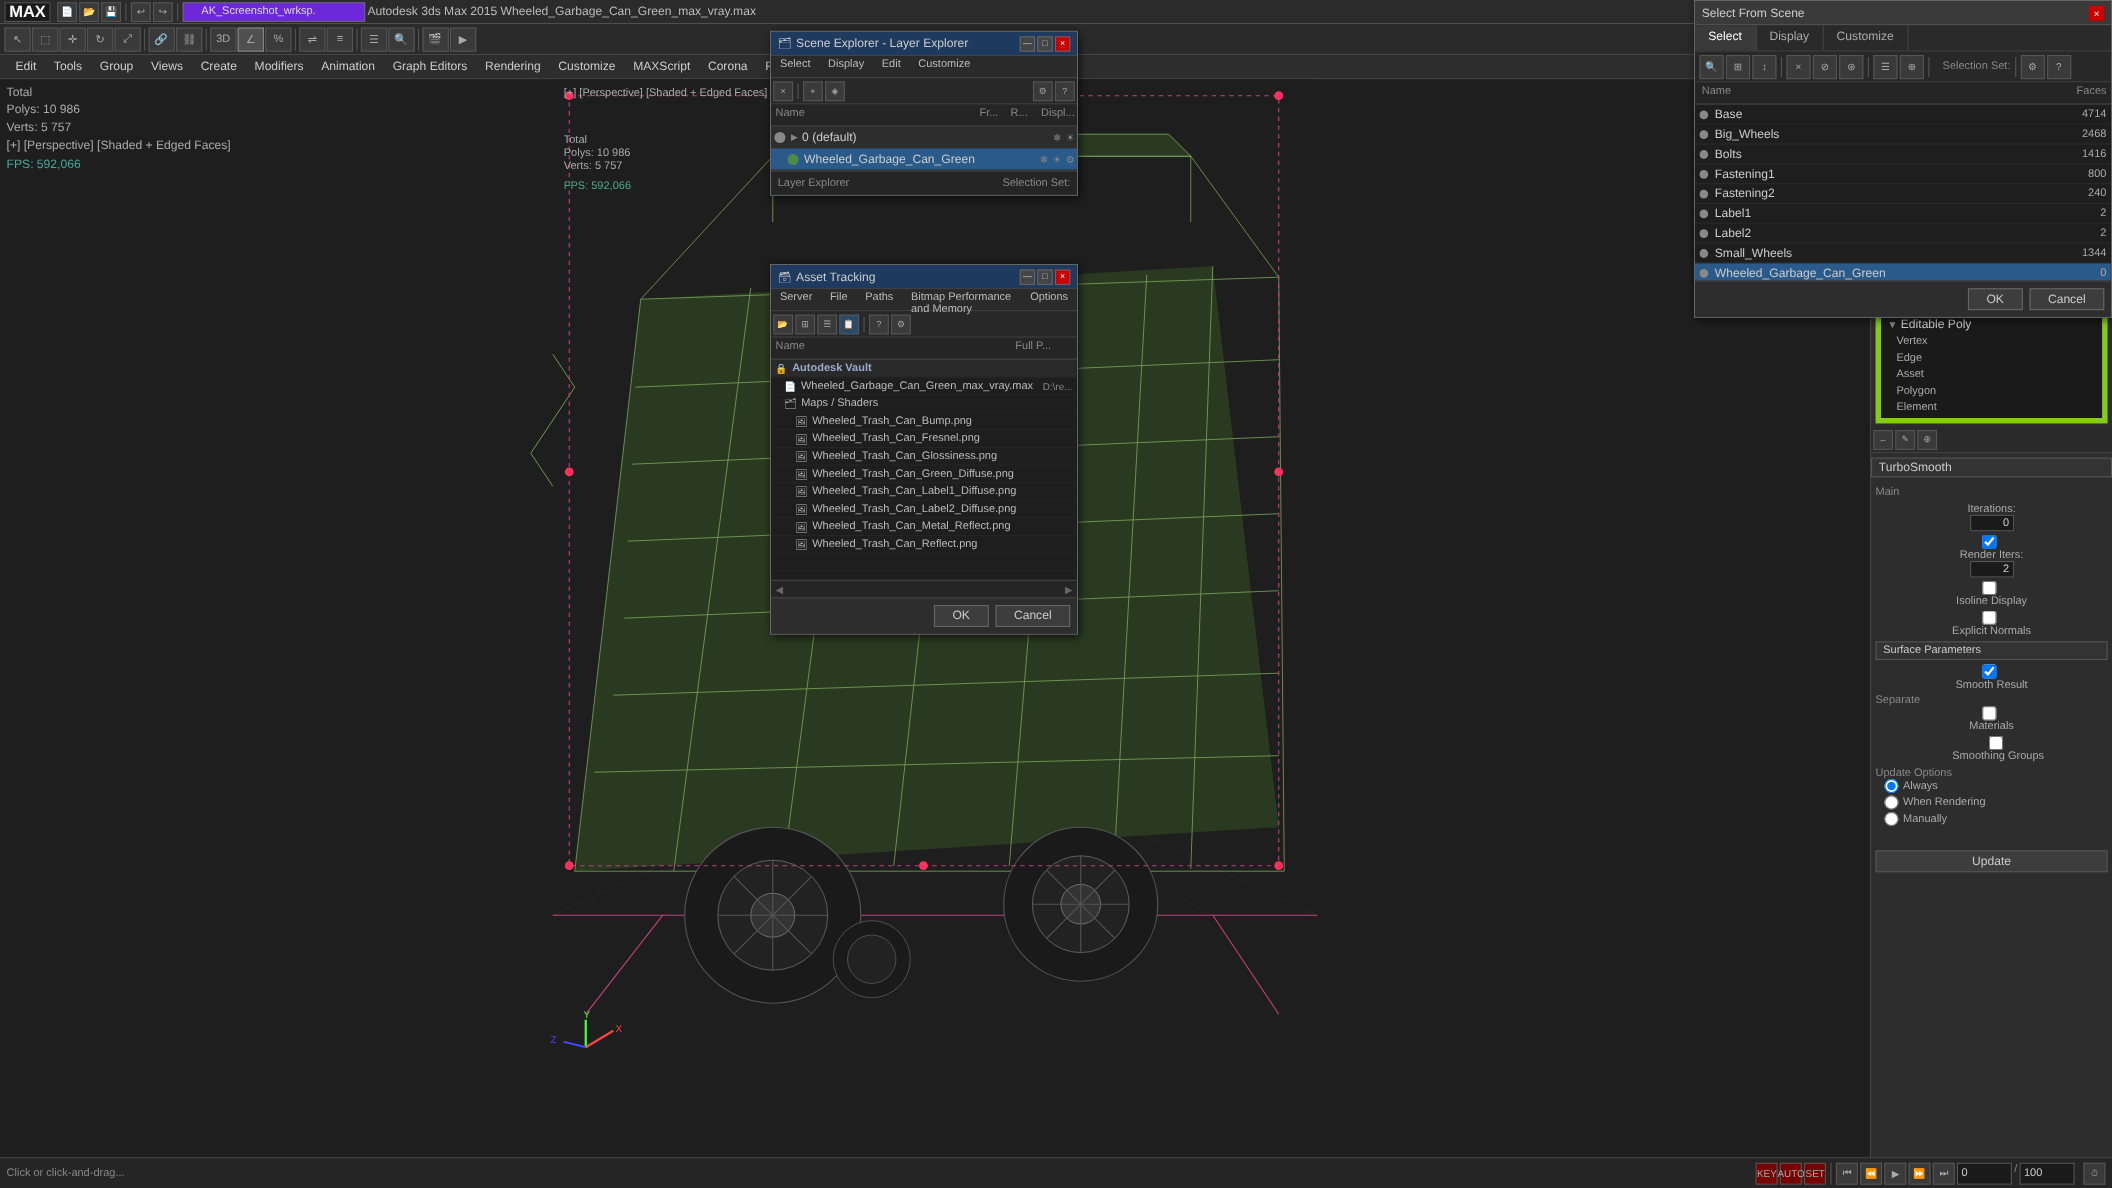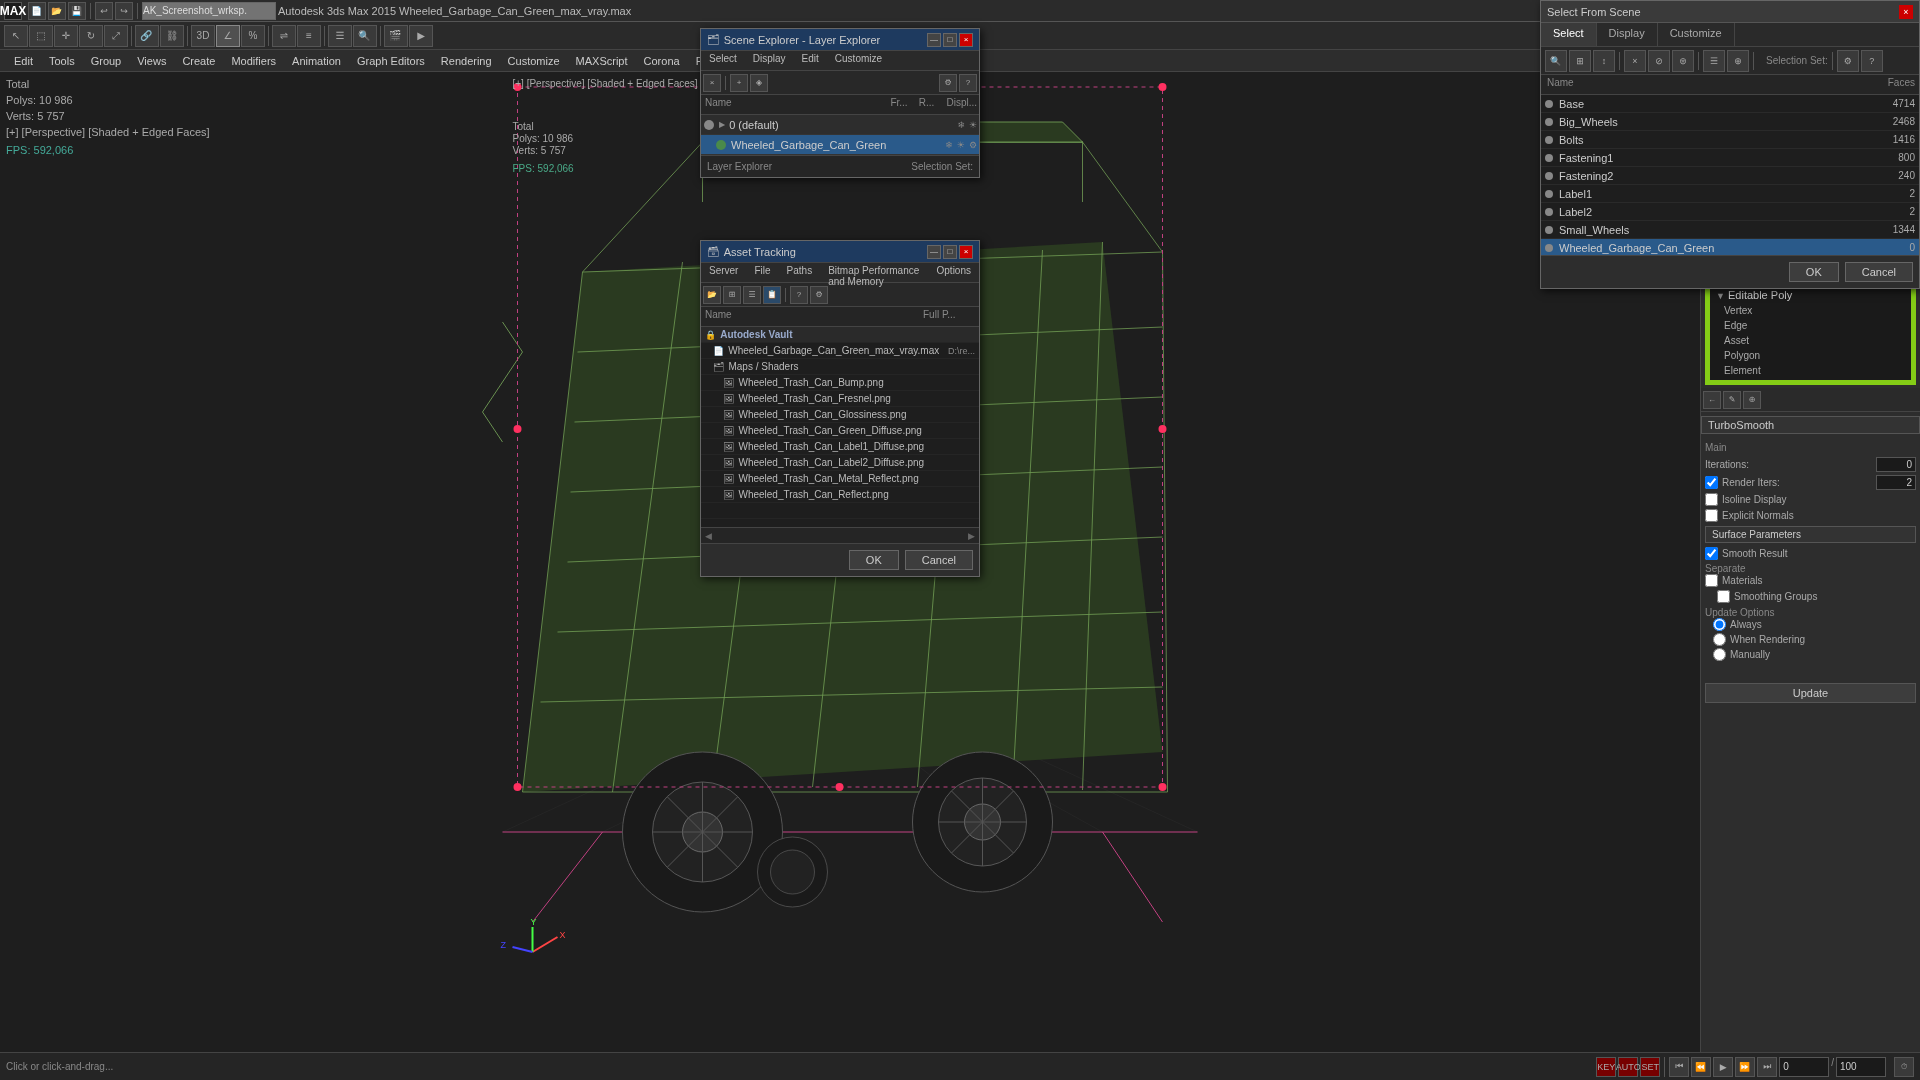--- a/index.html
+++ b/index.html
@@ -18,39 +18,39 @@
     .top-bar {
       display: flex;
       align-items: center;
       background: #2b2b2b;
       height: 22px;
       border-bottom: 1px solid #555;
       padding: 0 4px;
       gap: 2px;
     }
     .top-bar-logo {
-      width: 18px; height: 18px;
+      width: 42px; height: 18px;
       background: #1a1a1a;
       border: 1px solid #555;
       display: flex; align-items: center; justify-content: center;
-      color: #fff; font-size: 12px; font-weight: bold;
+      color: #fff; font-size: 15px; font-weight: bold;
       margin-right: 4px;
     }
     .top-bar-icon {
       width: 18px; height: 18px;
       background: #3a3a3a;
       border: 1px solid #555;
       display: flex; align-items: center; justify-content: center;
       font-size: 9px; color: #aaa;
     }
     .top-bar-separator { width: 1px; height: 16px; background: #555; margin: 0 2px; }
     .top-bar-file-name {
-      background: #737373;
+      background: #6d28d9;
       border: 1px solid #666;
-      padding: 0 0;
+      padding: 0 16px;
       height: 18px;
       line-height: 18px;
       font-size: 10px;
       color: #ddd;
     }
     .top-title {
       flex: 1;
       text-align: left;
       font-size: 11px;
       color: #bbb;
@@ -177,20 +177,21 @@
       font-size: 11px;
       color: #ccc;
       margin-bottom: 4px;
       cursor: pointer;
     }
     .param-row {
       display: flex;
       align-items: center;
       margin-bottom: 3px;
       font-size: 10px;
+      flex-direction: column;
     }
     .param-label { flex: 1; color: #aaa; }
     .param-input {
       width: 40px;
       background: #1a1a1a;
       border: 1px solid #555;
       color: #ccc;
       font-size: 10px;
       padding: 1px 3px;
       text-align: right;

